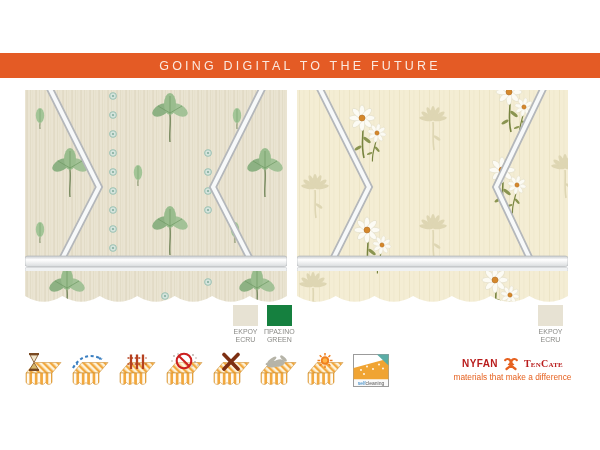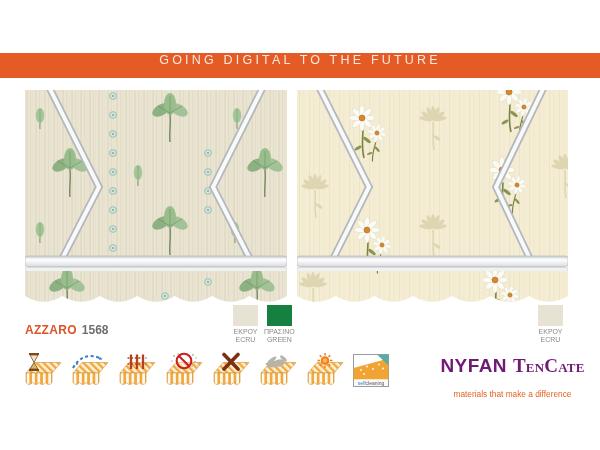--- a/index.html
+++ b/index.html
@@ -1,36 +1,36 @@
 <!DOCTYPE html>
 <html><head>
 <meta charset="utf-8">
 <style>
   html,body{margin:0;padding:0;background:#ffffff;}
   #page{position:relative;width:600px;height:450px;background:#ffffff;overflow:hidden;
         font-family:"Liberation Sans",sans-serif;}
   .abs{position:absolute;}
   
   #banner{left:0;top:53px;width:600px;height:25px;background:#e45b25;
-          display:flex;justify-content:center;}
+          display:flex;align-items:center;justify-content:center;}
   #banner span{color:#fbe9df;font-size:12.5px;letter-spacing:3.2px;font-weight:400;}
   
   .prodname{font-size:12px;font-weight:bold;color:#dd5226;letter-spacing:.3px;}
   .prodcode{font-size:12px;font-weight:bold;color:#6d6e70;margin-left:5px;}
   .swatch{width:25px;height:21px;display:block;}
   .swatchwrap{display:flex;gap:6px;}
   .swatchcol{display:flex;flex-direction:column;align-items:center;}
   .swlabel{font-size:7px;line-height:7.5px;color:#8a8a86;text-align:center;margin-top:2px;
            letter-spacing:0;}
   
   #logo{left:450px;top:355px;width:125px;text-align:center;}
   #logo .row1{display:flex;align-items:center;justify-content:center;gap:3px;}
-  .brand{font-size:19px;font-weight:bold;color:#701a75;letter-spacing:.4px;}
+  .brand{font-size:10px;font-weight:bold;color:#b91c1c;letter-spacing:.4px;}
   .brand.sc{font-variant:small-caps;letter-spacing:.2px;font-family:Liberation Serif, serif;}
-  #tagline{font-size:8.3px;color:#e6611f;margin-top:12px;white-space:nowrap;}
+  #tagline{font-size:8.3px;color:#e6611f;margin-top:1px;white-space:nowrap;}
   .iconrow svg{position:absolute;top:0;}
 </style>
 </head>
 <body>
 
 <div id="page">
 
   <div class="abs" id="banner">
     <span>GOING DIGITAL TO THE FUTURE</span>
   </div>
@@ -196,23 +196,20 @@
     </g>
     <g>
       <rect x="0" y="166" width="271" height="10.5" rx="2.5" fill="url(#barGR)" stroke="#b6b9bc" stroke-width="0.7"></rect>
       <rect x="0" y="177.5" width="271" height="4.2" rx="1.5" fill="#eff1f2" stroke="#c3c6c9" stroke-width="0.6"></rect>
     </g>
     <g clip-path="url(#cvR)">
         <use href="#fabR"></use>
       </g>
   </svg>
 
-  <div class="abs" style="left:25px;top:320px">
-    <span class="prodname">AZZARO</span><span class="prodcode">1568</span>
-  </div>
   <div class="abs swatchwrap" style="left:233px;top:305px">
     <div class="swatchcol">
       <span class="swatch" style="background: rgb(231, 226, 211);"></span>
       <div class="swlabel">
         <div>ΕΚΡΟΥ</div>
         <div>ECRU</div>
       </div>
     </div>
     <div class="swatchcol">
       <span class="swatch" style="background: rgb(21, 128, 63);"></span>

